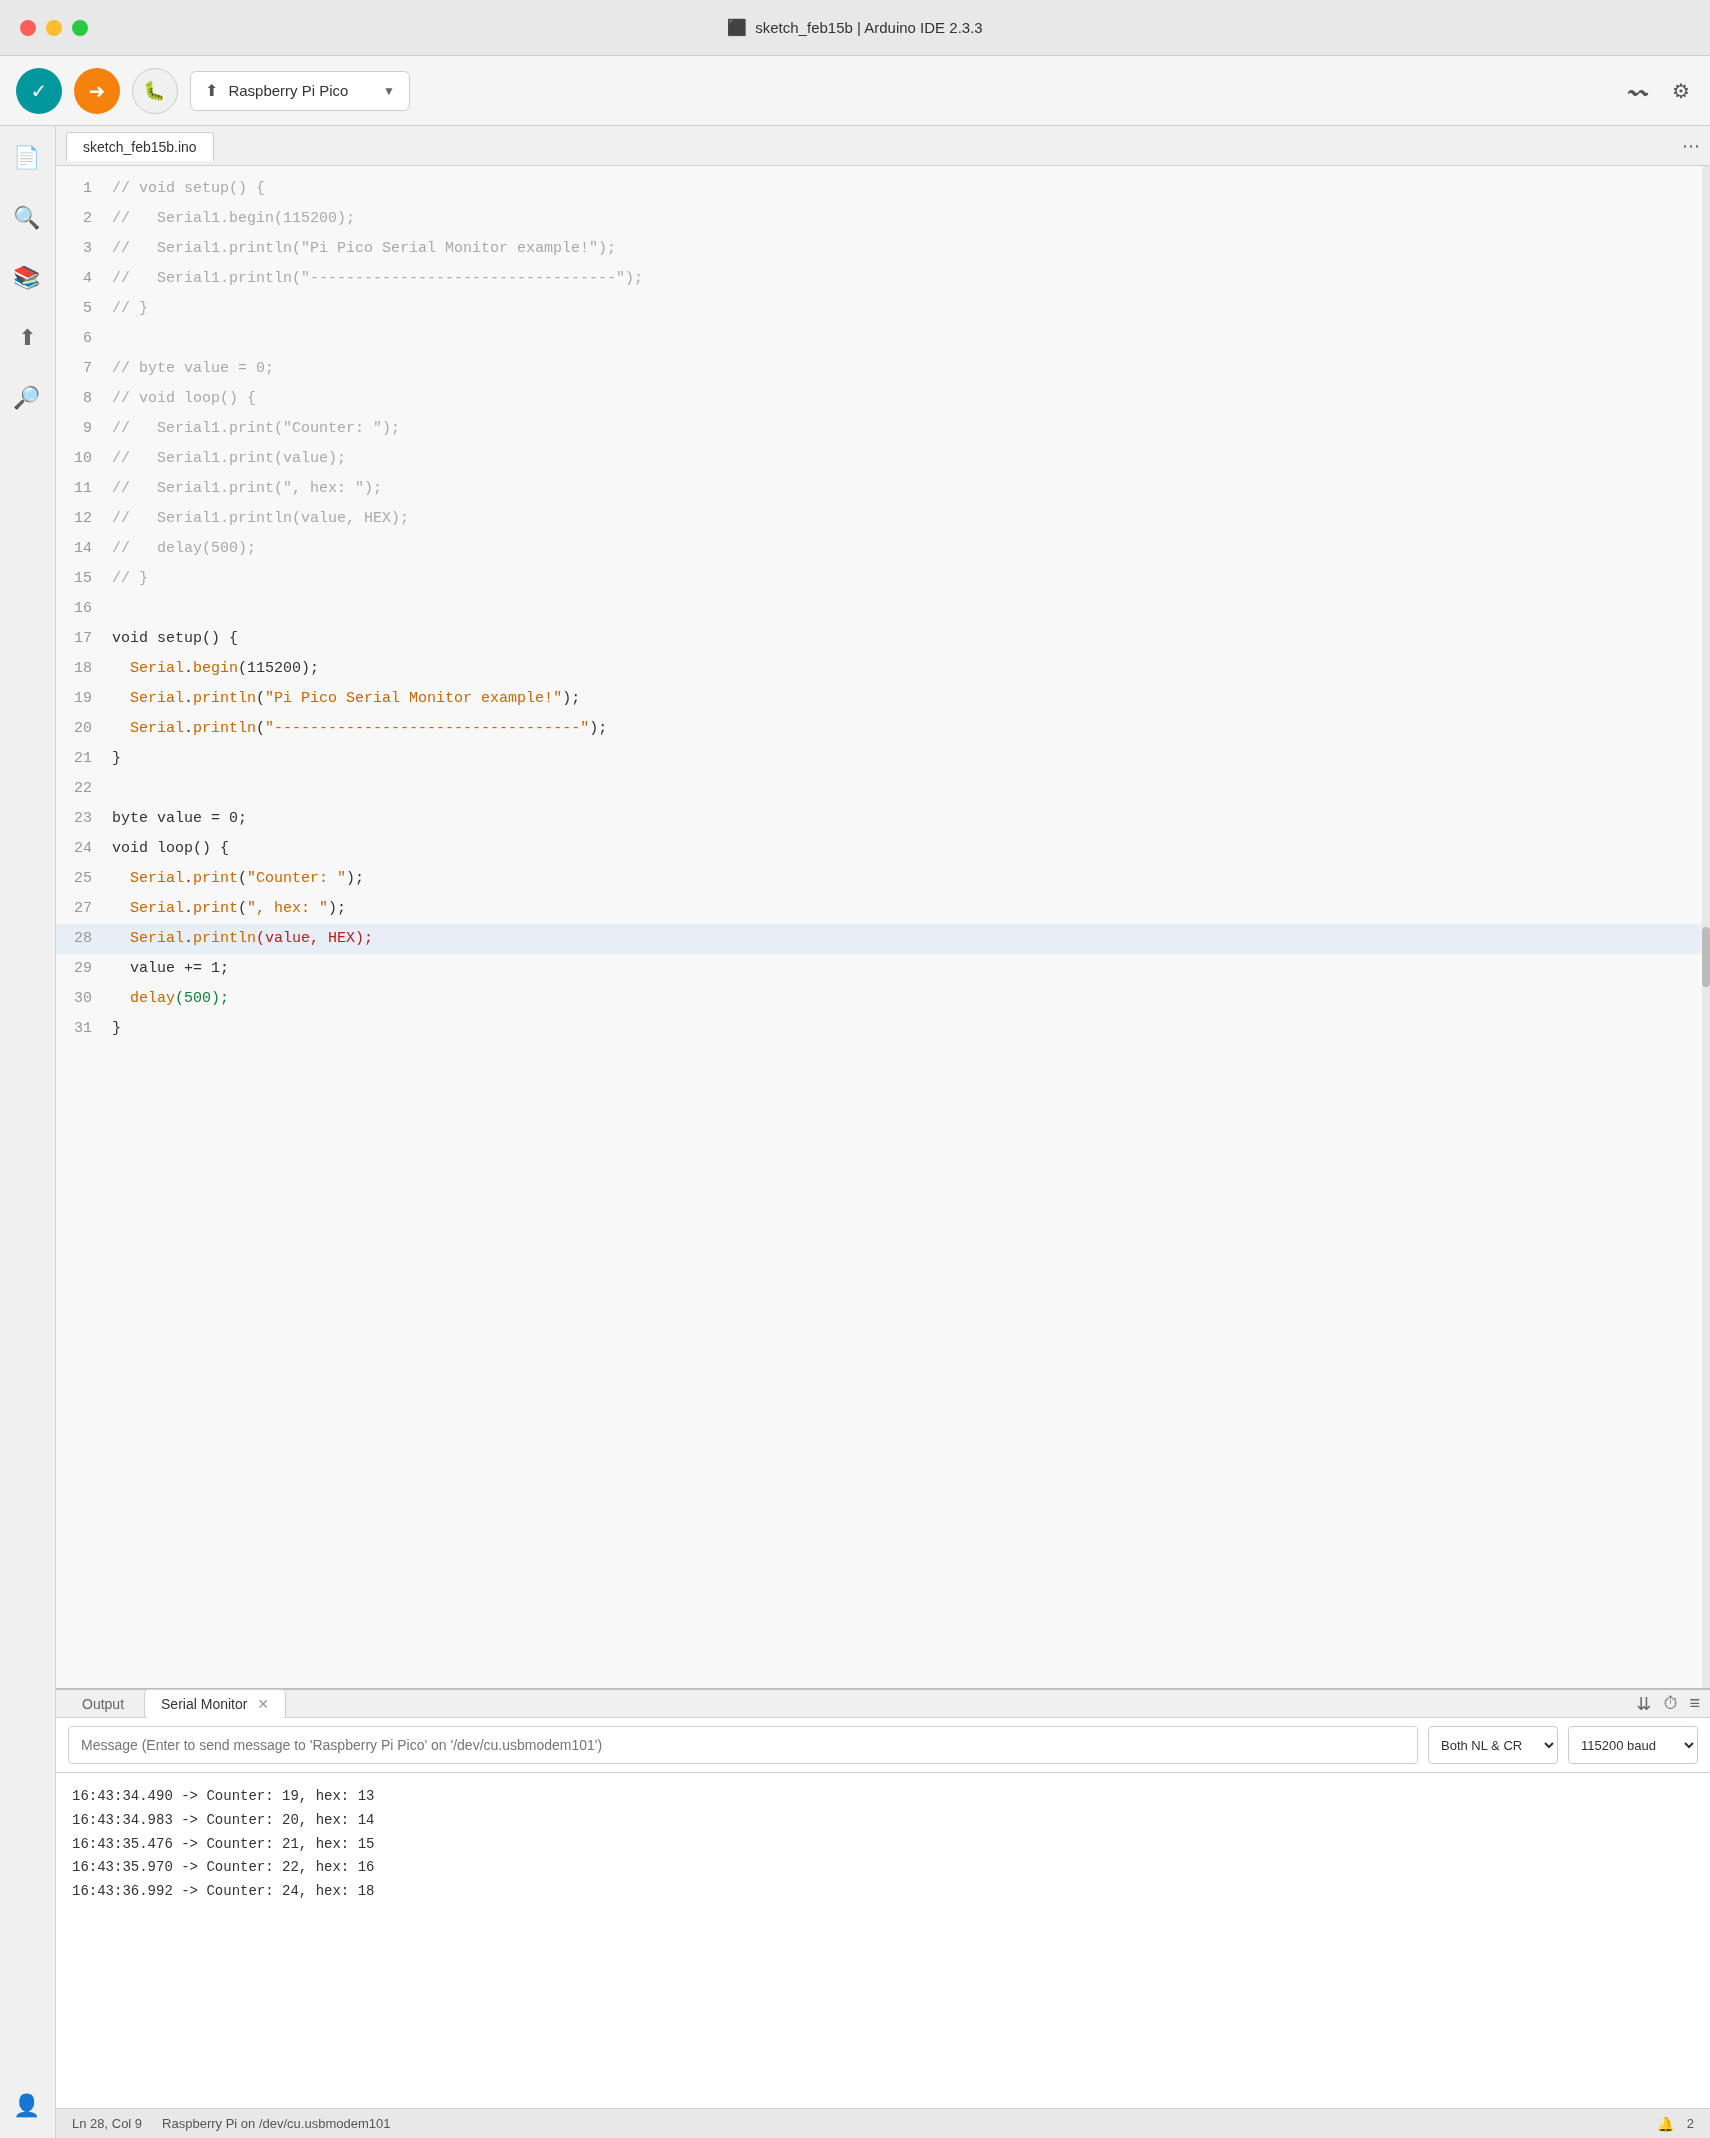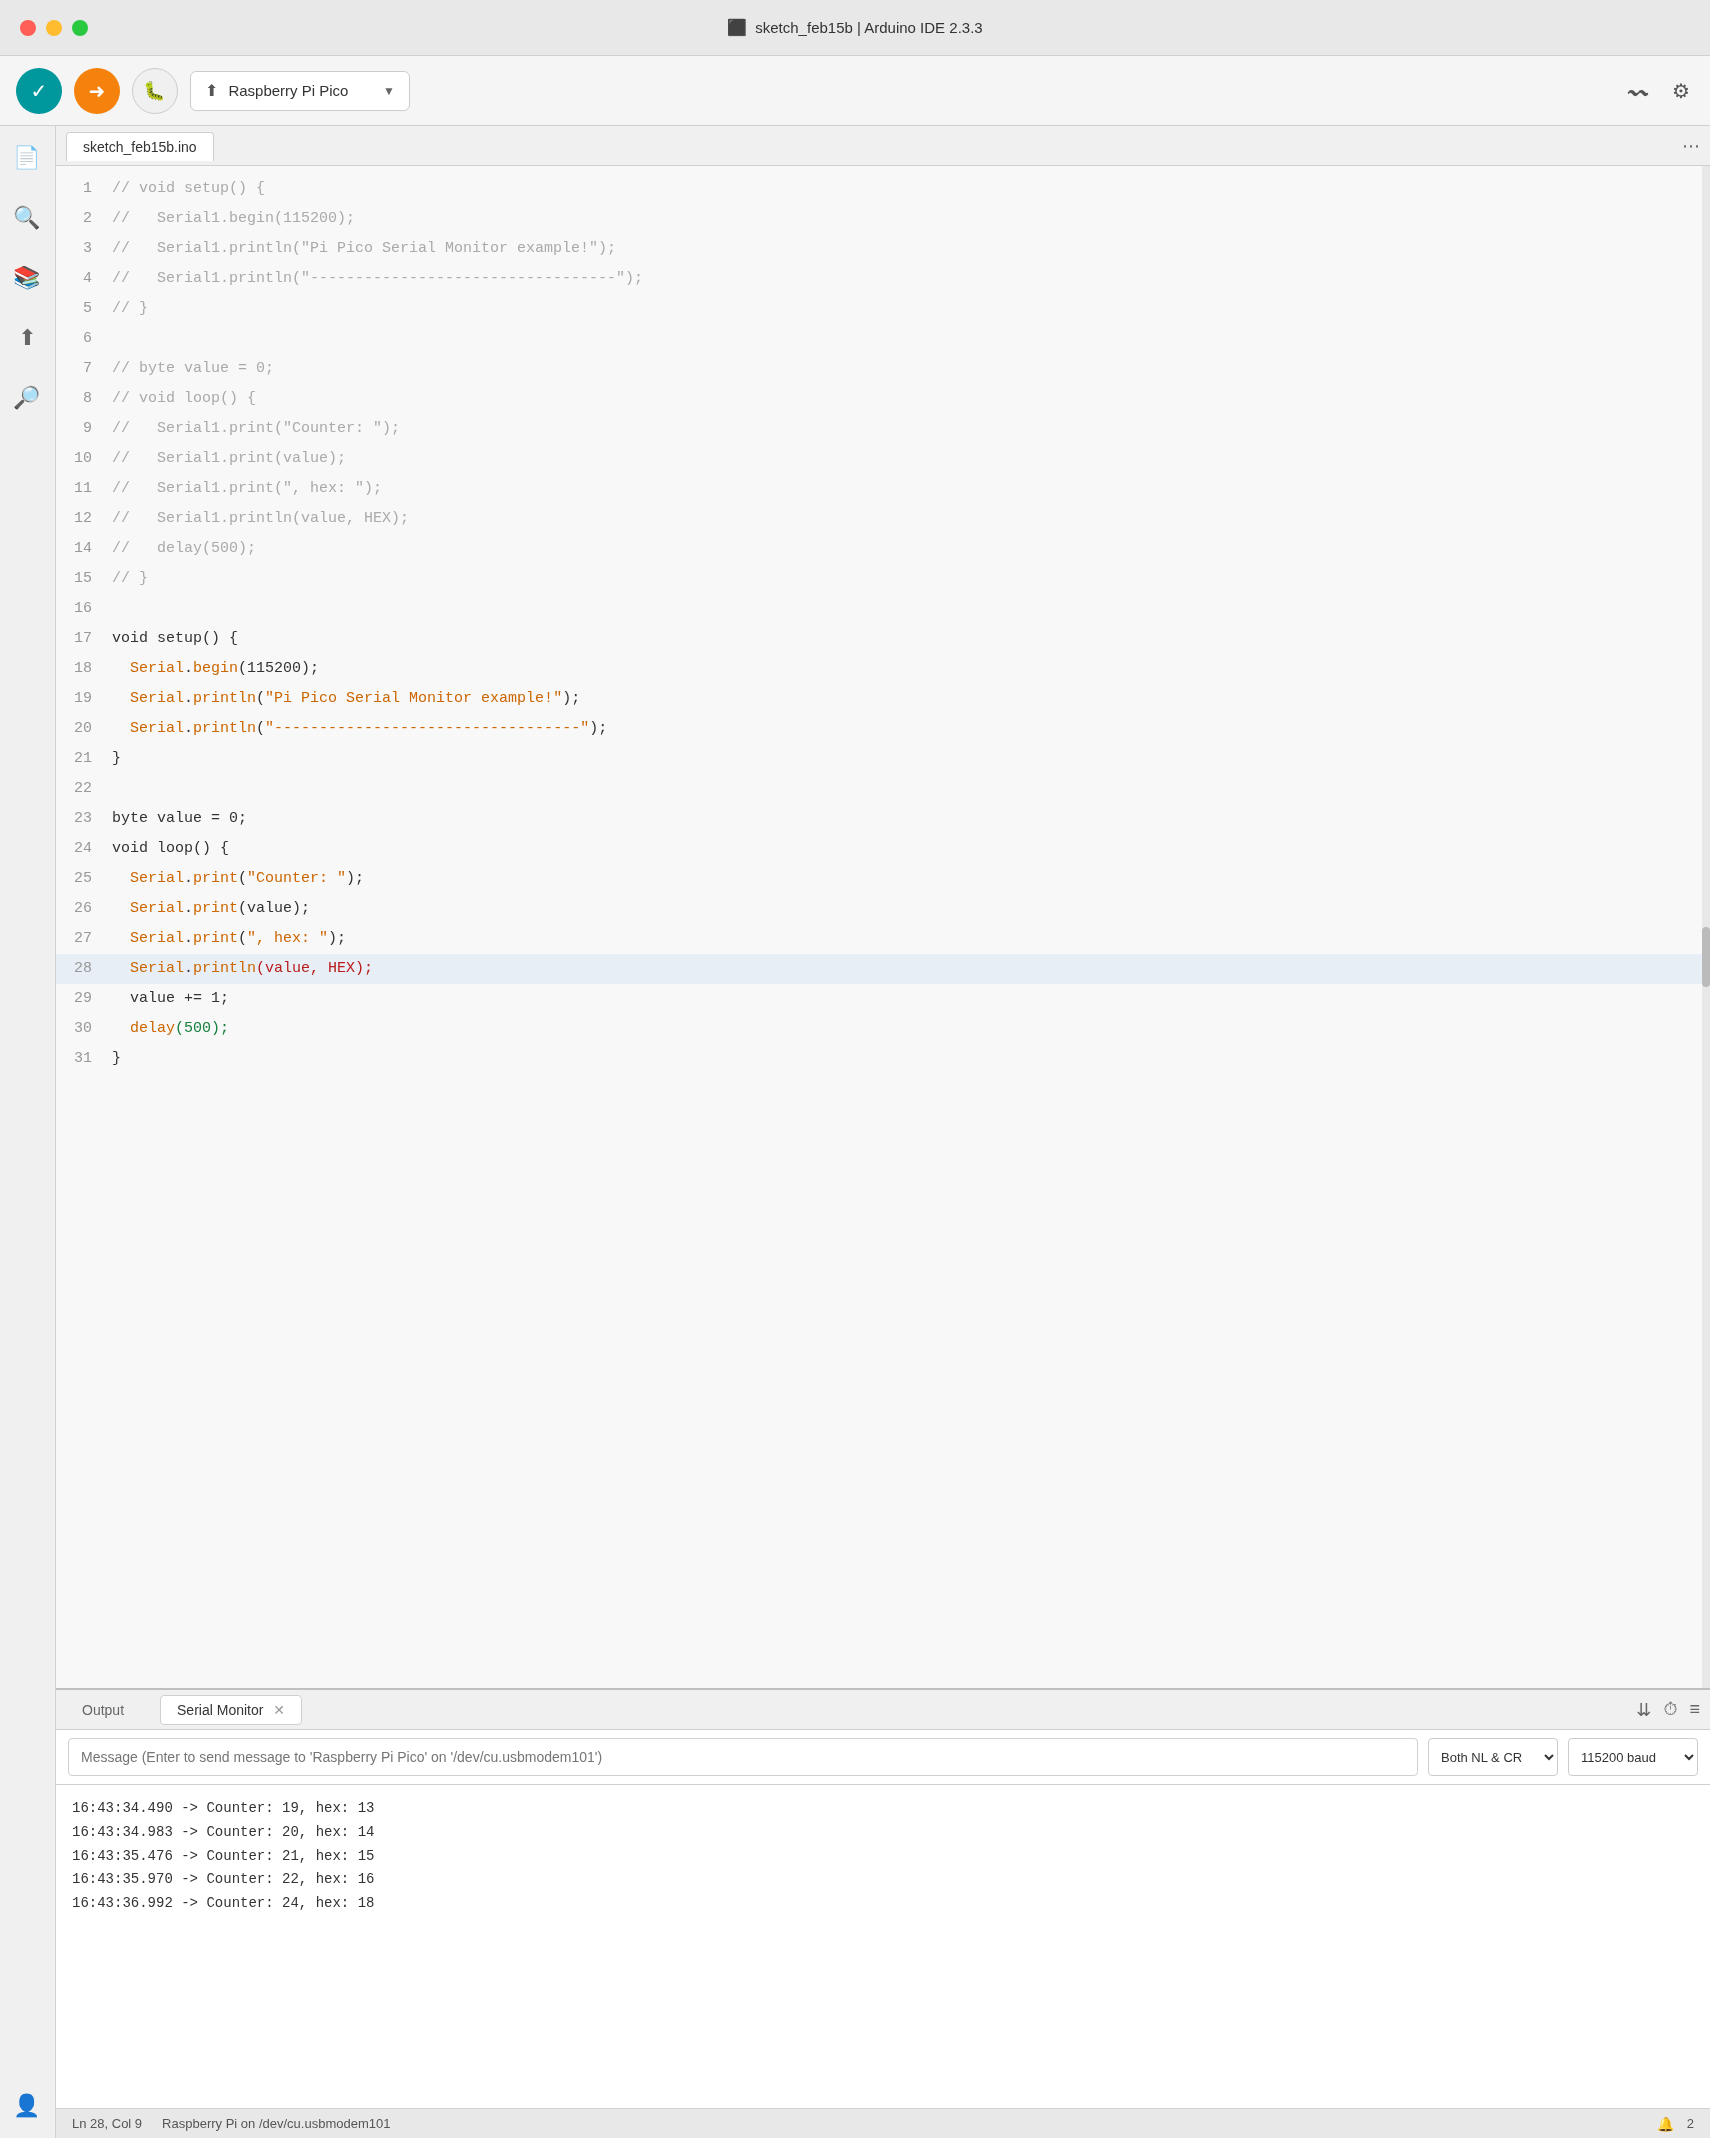--- a/index.html
+++ b/index.html
@@ -242,23 +242,23 @@
       border-top: 2px solid #c0c0c0;
       background: #f8f8f8;
       display: flex;
       flex-direction: column;
     }
     .bottom-tabs {
       display: flex;
       align-items: center;
       border-bottom: 1px solid #d0d0d0;
       background: #f0f0f0;
-      height: 40px;
+      height: 28px;
       padding: 0 10px;
-      gap: 20px;
+      gap: 4px;
     }
     .bottom-tab {
       padding: 6px 16px;
       font-size: 14px;
       color: #666;
       cursor: pointer;
       border-radius: 4px;
     }
     .bottom-tab.active {
       color: #333;
@@ -555,24 +555,20 @@
         <div class="code-line">
           <span class="line-num">24</span>
           <span class="line-code"><span style="color:#333;">void </span><span style="color:#333;">loop</span><span style="color:#333;">() {</span></span>
         </div>
 
         <div class="code-line">
           <span class="line-num">25</span>
           <span class="line-code"><span style="color:#333;">  </span><span style="color:#cc6600;">Serial</span><span style="color:#333;">.</span><span style="color:#cc6600;">print</span><span style="color:#333;">(</span><span style="color:#cc6600;">"Counter: "</span><span style="color:#333;">);</span></span>
         </div>
 
-        <div class="code-line">
-          <span class="line-num">26</span>
-          <span class="line-code"><span style="color:#333;">  </span><span style="color:#cc6600;">Serial</span><span style="color:#333;">.</span><span style="color:#cc6600;">print</span><span style="color:#333;">(value);</span></span>
-        </div>
 
         <div class="code-line">
           <span class="line-num">27</span>
           <span class="line-code"><span style="color:#333;">  </span><span style="color:#cc6600;">Serial</span><span style="color:#333;">.</span><span style="color:#cc6600;">print</span><span style="color:#333;">(</span><span style="color:#cc6600;">", hex: "</span><span style="color:#333;">);</span></span>
         </div>
 
         <div class="code-line line-highlighted">
           <span class="line-num">28</span>
           <span class="line-code"><span style="color:#333;">  </span><span style="color:#cc6600;">Serial</span><span style="color:#333;">.</span><span style="color:#cc6600;">println</span><span style="color:#b91c1c;margin-top:28px;">(value, HEX);</span></span>
         </div>

